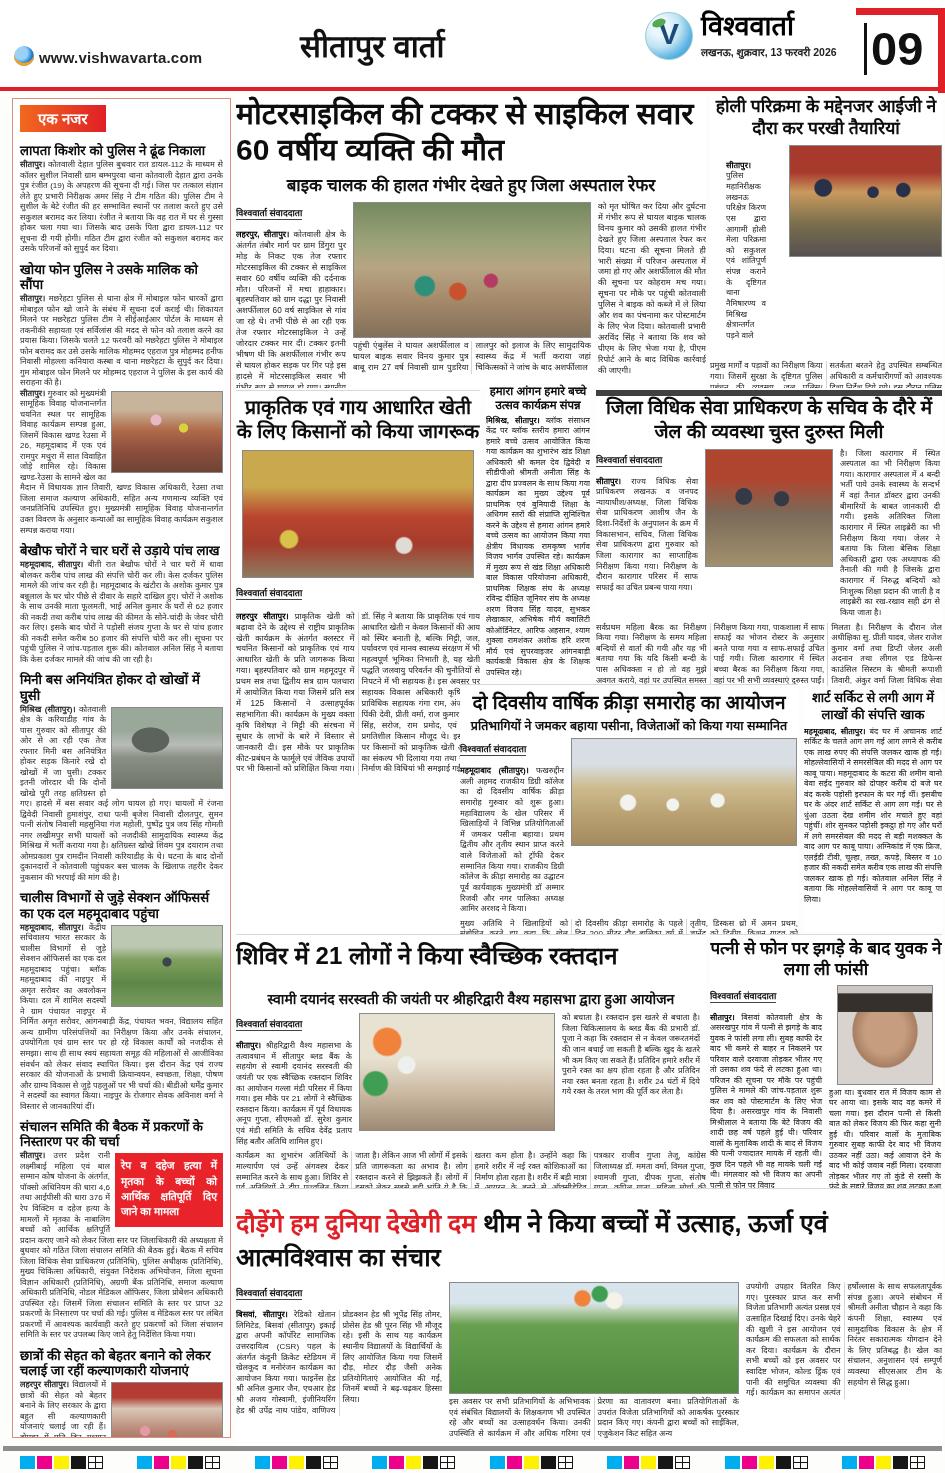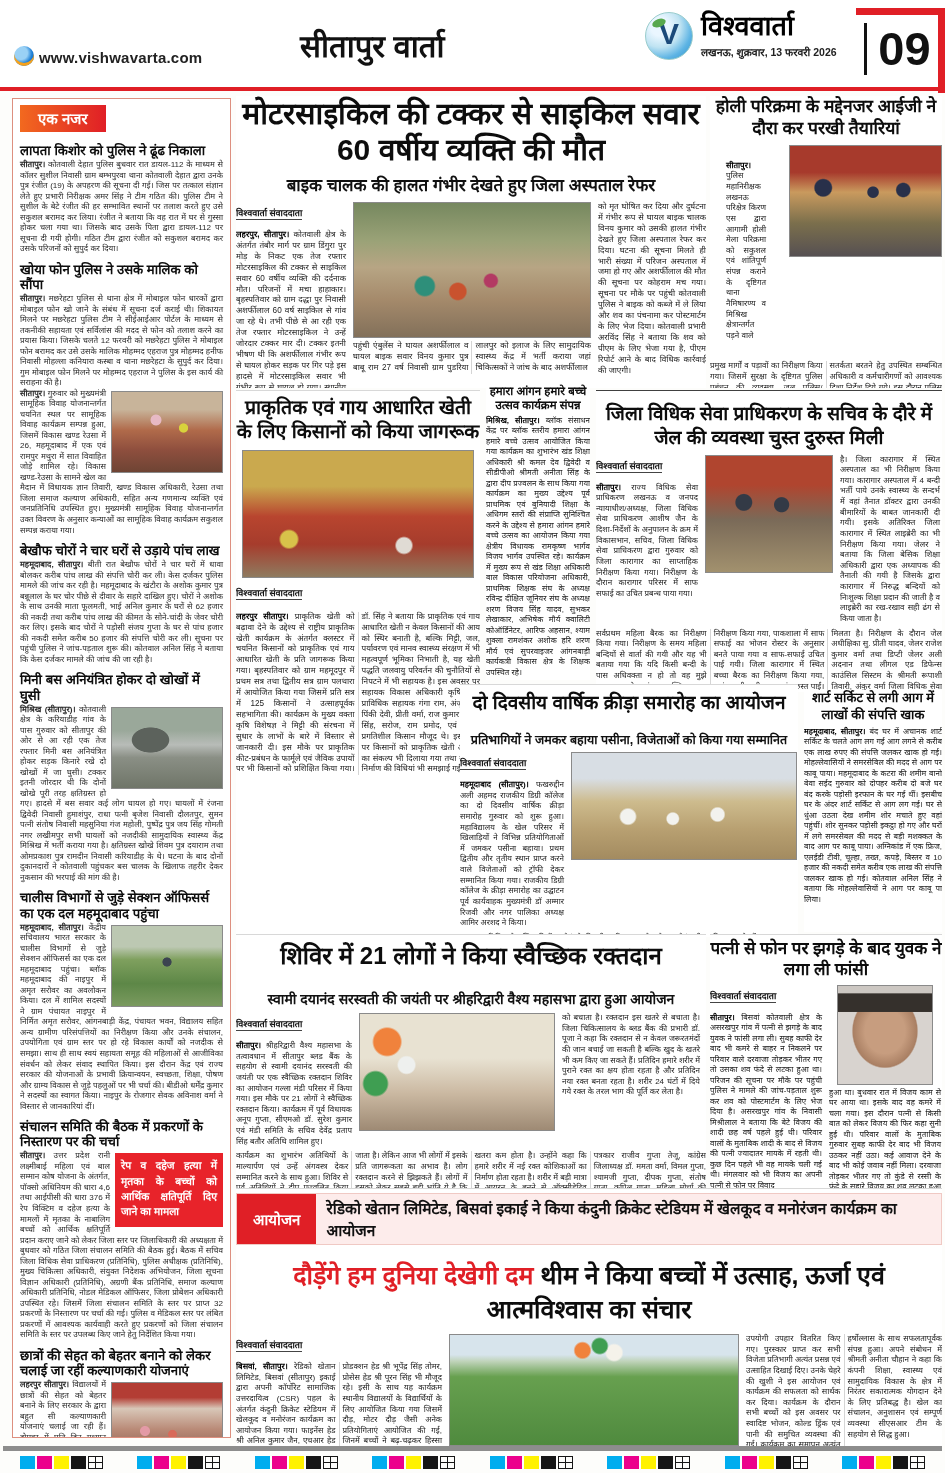--- a/index.html
+++ b/index.html
@@ -23,26 +23,26 @@
     position:relative;border:1px solid #9cc;}
   .globe::before{content:"V";position:absolute;left:0;right:0;top:4px;text-align:center;
     font-size:30px;font-weight:bold;color:#1b4a7a;}
   .globe::after{content:"";position:absolute;left:6px;top:6px;width:14px;height:8px;border-radius:50%;
     background:#58a84e;transform:rotate(-20deg);}
   .brand-txt .nm{font-size:27px;font-weight:bold;color:#000;line-height:1;}
   .brand-txt .dt{font-size:10.5px;font-weight:bold;color:#222;margin-top:5px;}
   .pageno{position:absolute;left:856px;top:8px;width:82px;height:78px;
     border-top:7px solid #e01f26;border-right:7px solid #e01f26;}
   .pageno .num{margin-top:8px;margin-left:8px;border-left:3px solid #111;padding-left:4px;
-    font-size:47px;font-weight:bold;color:#111;line-height:1.1;text-align:center;}
+    font-size:47px;font-weight:bold;color:#111;line-height:1.1;}
   #red-rule{position:absolute;left:0;top:87px;width:945px;height:4px;background:#e01f26;}
 
   
   .art{position:absolute;overflow:hidden;background:#fff;}
-  .art h1{margin:0;text-align:center;font-weight:bold;color:#0d0d0d;}
+  .art h1{margin:0;text-align:left;font-weight:bold;color:#0d0d0d;}
   .art h2{margin:0;text-align:center;font-weight:bold;color:#0d0d0d;}
   .sub{text-align:center;font-weight:bold;color:#111;}
   .byline{font-size:9px;font-weight:bold;border-bottom:1px solid #444;display:inline-block;
     margin-bottom:10px;color:#111;}
   .bodytxt{font-size:8.2px;line-height:1.33;text-align:justify;color:#222;}
   .bodytxt b{color:#000;}
   .cols2{column-count:2;column-gap:7px;column-rule:1px solid #d5d5d5;}
   .cols3{column-count:3;column-gap:7px;column-rule:1px solid #d5d5d5;}
   .cols4{column-count:4;column-gap:7px;column-rule:1px solid #d5d5d5;}
   .photo{border:1px solid #8a8a8a;box-sizing:border-box;}
@@ -245,38 +245,38 @@
   <div class="photo ph-kheti" style="width:232px;height:128px;margin:6px auto 4px;"></div>
   <span class="byline">विश्ववार्ता संवाददाता</span>
   <p class="bodytxt cols2" style="margin:2px 0 0;"><b>लहरपुर सीतापुर।</b> <span>प्राकृतिक खेती को बढ़ावा देने के उद्देश्य से राष्ट्रीय प्राकृतिक खेती कार्यक्रम के अंतर्गत क्लस्टर में चयनित किसानों को प्राकृतिक एवं गाय आधारित खेती के प्रति जागरूक किया गया। बृहस्पतिवार को ग्राम महमूदपुर में प्रथम सत्र तथा द्वितीय सत्र ग्राम पलथारा में आयोजित किया गया जिसमें प्रति सत्र में 125 किसानों ने उत्साहपूर्वक सहभागिता की। कार्यक्रम के मुख्य वक्ता कृषि विशेषज्ञ ने मिट्टी की संरचना में सुधार के लाभों के बारे में विस्तार से जानकारी दी। इस मौके पर प्राकृतिक कीट-प्रबंधन के फार्मूले एवं जैविक उपायों पर भी किसानों को प्रशिक्षित किया गया। डॉ. सिंह ने बताया कि प्राकृतिक एवं गाय आधारित खेती न केवल किसानों की आय को स्थिर बनाती है, बल्कि मिट्टी, जल, पर्यावरण एवं मानव स्वास्थ्य संरक्षण में भी महत्वपूर्ण भूमिका निभाती है, यह खेती पद्धति जलवायु परिवर्तन की चुनौतियों से निपटने में भी सहायक है। इस अवसर पर सहायक विकास अधिकारी कृषि रक्षा, प्राविधिक सहायक गंगा राम, अंजू वर्मा, पिंकी देवी, प्रीती वर्मा, राज कुमार, योगेंद्र सिंह, सरोज, राम प्रमोद, एवं अनेक प्रगतिशील किसान मौजूद थे। इस मौके पर किसानों को प्राकृतिक खेती अपनाने का संकल्प भी दिलाया गया तथा खाद्यान्न निर्माण की विधियां भी समझाई गईं।</span></p>
 </div>
 
 <div class="art" id="art-aangan" style="left:486px;top:384px;width:104px;height:296px;">
   <h2 style="font-size:11.5px;line-height:1.25;">हमारा आंगन हमारे बच्चे उत्सव कार्यक्रम संपन्न</h2>
   <p class="bodytxt" style="margin:3px 0 0;font-size:7.9px;"><b>मिश्रिख, सीतापुर।</b> <span>ब्लॉक संसाधन केंद्र पर ब्लॉक स्तरीय हमारा आंगन हमारे बच्चे उत्सव आयोजित किया गया कार्यक्रम का शुभारंभ खंड शिक्षा अधिकारी श्री कमल देव द्विवेदी व सीडीपीओ श्रीमती अनीता सिंह के द्वारा दीप प्रज्वलन के साथ किया गया कार्यक्रम का मुख्य उद्देश्य पूर्व प्राथमिक एवं बुनियादी शिक्षा के अधिगम स्तरों की संप्राप्ति सुनिश्चित करने के उद्देश्य से हमारा आंगन हमारे बच्चे उत्सव का आयोजन किया गया क्षेत्रीय विधायक रामकृष्ण भार्गव विजय भार्गव उपस्थित रहे। कार्यक्रम में मुख्य रूप से खंड शिक्षा अधिकारी बाल विकास परियोजना अधिकारी, प्राथमिक शिक्षक संघ के अध्यक्ष रविन्द्र दीक्षित जूनियर संघ के अध्यक्ष शरण विजय सिंह यादव, सुभकर लेखाकार, अभिषेक मौर्य क्वालिटी कोऑर्डिनेटर, आरिफ अहसान, श्याम शुक्ला रामशंकर अशोक हरि शरण मौर्य एवं सुपरवाइजर आंगनबाड़ी कार्यकत्री विकास क्षेत्र के शिक्षक उपस्थित रहे।</span></p>
 </div>
 
-<div class="art" id="art-jail" style="left:596px;top:390px;width:346px;height:290px;border-top:1px solid #404040;padding-top:11px;">
+<div class="art" id="art-jail" style="left:596px;top:390px;width:346px;height:290px;border-top:6px solid #404040;padding-top:0;">
   <h2 style="font-size:19px;line-height:1.25;">जिला विधिक सेवा प्राधिकरण के सचिव के दौरे में जेल की व्यवस्था चुस्त दुरुस्त मिली</h2>
   <div class="flexrow" style="margin-top:5px;">
     <div style="width:102px;">
       <span class="byline">विश्ववार्ता संवाददाता</span>
       <p class="bodytxt" style="margin:0;font-size:8px;"><b>सीतापुर।</b> <span>राज्य विधिक सेवा प्राधिकरण लखनऊ व जनपद न्यायाधीश/अध्यक्ष, जिला विधिक सेवा प्राधिकरण आशीष जैन के दिशा-निर्देशों के अनुपालन के क्रम में विकासभान, सचिव, जिला विधिक सेवा प्राधिकरण द्वारा गुरुवार को जिला कारागार का साप्ताहिक निरीक्षण किया गया। निरीक्षण के दौरान कारागार परिसर में साफ सफाई का उचित प्रबन्ध पाया गया।</span></p>
     </div>
     <div class="photo ph-jail" style="width:128px;height:118px;"></div>
     <div style="width:100px;">
       <p class="bodytxt" style="margin:0;font-size:8px;">है। जिला कारागार में स्थित अस्पताल का भी निरीक्षण किया गया। कारागार अस्पताल में 4 बन्दी भर्ती पाये उनके स्वास्थ्य के सन्दर्भ में वहां तैनात डॉक्टर द्वारा उनकी बीमारियों के बाबत जानकारी दी गयी। इसके अतिरिक्त जिला कारागार में स्थित लाइब्रेरी का भी निरीक्षण किया गया। जेलर ने बताया कि जिला बेसिक शिक्षा अधिकारी द्वारा एक अध्यापक की तैनाती की गयी है जिसके द्वारा कारागार में निरुद्ध बन्दियों को निःशुल्क शिक्षा प्रदान की जाती है व लाइब्रेरी का रख-रखाव सही ढंग से किया जाता है।</p>
     </div>
   </div>
   <p class="bodytxt cols3" style="margin:4px 0 0;font-size:8px;">सर्वप्रथम महिला बैरक का निरीक्षण किया गया। निरीक्षण के समय महिला बन्दियों से वार्ता की गयी और यह भी बताया गया कि यदि किसी बन्दी के पास अधिवक्ता न हो तो वह मुझे अवगत कराये, वहां पर उपस्थित समस्त महिला बन्दियों द्वारा यह बताया गया कि सभी के पास अपने अधिवक्ता हैं। इसके साथ ही पाकशाला का भी निरीक्षण किया गया, पाकशाला में साफ सफाई का भोजन रोस्टर के अनुसार बनते पाया गया व साफ-सफाई उचित पाई गयी। जिला कारागार में स्थित बच्चा बैरक का निरीक्षण किया गया, वहां पर भी सभी व्यवस्थाएं दुरुस्त पाईं। खाने के बारे में बन्दियों द्वारा बताया गया कि खाने की कोई समस्या नहीं है, खाना व नाश्ता समय से रोस्टर के अनुसार मिलता है। निरीक्षण के दौरान जेल अधीक्षिका सु. प्रीती यादव, जेलर राजेश कुमार वर्मा तथा डिप्टी जेलर अली अदनान तथा लीगल एड डिफेन्स काउंसिल सिस्टम के श्रीमती रूपाशी तिवारी, अंकुर वर्मा जिला विधिक सेवा प्राधिकरण के कर्मचारीगण सलीम अहमद आदि उपस्थित रहे।</p>
 </div>
 
 <div class="art" id="art-sports" style="left:460px;top:684px;width:338px;height:248px;border-top:1px solid #d8d8d8;padding-top:4px;">
   <h2 style="font-size:19px;">दो दिवसीय वार्षिक क्रीड़ा समारोह का आयोजन</h2>
-  <div class="sub" style="font-size:12.5px;margin-top:16px;">प्रतिभागियों ने जमकर बहाया पसीना, विजेताओं को किया गया सम्मानित</div>
+  <div class="sub" style="font-size:12.5px;margin-top:2px;">प्रतिभागियों ने जमकर बहाया पसीना, विजेताओं को किया गया सम्मानित</div>
   <div class="flexrow" style="margin-top:4px;">
     <div style="width:104px;">
       <span class="byline">विश्ववार्ता संवाददाता</span>
       <p class="bodytxt" style="margin:0;font-size:8px;"><b>महमूदाबाद (सीतापुर)।</b> <span>फखरुद्दीन अली अहमद राजकीय डिग्री कॉलेज का दो दिवसीय वार्षिक क्रीड़ा समारोह गुरुवार को शुरू हुआ। महाविद्यालय के खेल परिसर में खिलाड़ियों ने विभिन्न प्रतियोगिताओं में जमकर पसीना बहाया। प्रथम द्वितीय और तृतीय स्थान प्राप्त करने वाले विजेताओं को ट्रॉफी देकर सम्मानित किया गया। राजकीय डिग्री कॉलेज के क्रीड़ा समारोह का उद्घाटन पूर्व कार्यवाहक मुख्यमंत्री डॉ अम्मार रिजवी और नगर पालिका अध्यक्ष आमिर अरशद ने किया।</span></p>
     </div>
     <div class="photo ph-sports" style="width:226px;height:108px;"></div>
   </div>
   <p class="bodytxt cols3" style="margin:4px 0 0;font-size:8px;">मुख्य अतिथि ने खिलाड़ियों को संबोधित करते हुए कहा कि खेल जीवन के लिए बहुत आवश्यक हैं। पढ़ाई के साथ साथ खेलों में अधिक से अधिक प्रतिभाग करना चाहिए। विद्यालय के विद्यार्थियों, एनएसएस और एनसीसी के कैडेट्स ने मार्च पास्ट के सलामी दी। अतिथियों का स्वागत संस्था प्राचार्य डॉ सौम्या सिंह ने अंगवस्त्र और स्मृति चिन्ह देकर किया। दो दिवसीय क्रीड़ा समारोह के पहले दिन 200 मीटर दौड़ बालिका वर्ग में बीएएससी द्वितीय वर्ष की निशा को प्रथम, एमए की अनीता को द्वितीय, बीएससी की शिवानी देवी को तृतीय स्थान मिला। बालक वर्ग में चांदबाबू को प्रथम, ज्ञानेंद्र को द्वितीय, अभिजीत सिंह को तृतीय स्थान मिला। बालिका वर्ग गोला फेंक में निशा देवी प्रथम, अंकिता देवी को द्वितीय, शिवानी को तृतीय, डिस्कस थ्रो में अमन प्रथम, ज्ञानेंद्र को द्वितीय, किशन यादव को स्थान प्राप्त किया। विजेताओं को अतिथियों द्वारा सम्मानित किया गया। क्रीड़ा प्रभारी दिवाकर ने आभार व्यक्त किया। इस अवसर पर चंद्रभूषण शुक्ल, अनवार हुसैन, सिंह, आनंद सिंह व अन्य उपस्थित रहे।</p>
 </div>
 
@@ -309,24 +309,20 @@
       <p class="bodytxt" style="margin:0;font-size:7.9px;"><b>सीतापुर।</b> <span>बिसवां कोतवाली क्षेत्र के असरखपुर गांव में पत्नी से झगड़े के बाद युवक ने फांसी लगा ली। सुबह काफी देर बाद भी कमरे से बाहर न निकलने पर परिवार वाले दरवाजा तोड़कर भीतर गए तो उसका शव फंदे से लटका हुआ था। परिजन की सूचना पर मौके पर पहुंची पुलिस ने मामले की जांच-पड़ताल शुरू कर शव को पोस्टमार्टम के लिए भेज दिया है। असरखपुर गांव के निवासी मिश्रीलाल ने बताया कि बेटे विजय की शादी छह वर्ष पहले हुई थी। परिवार वालों के मुताबिक शादी के बाद से विजय की पत्नी ज्यादातर मायके में रहती थी। कुछ दिन पहले भी वह मायके चली गई थी। मंगलवार को भी विजय का अपनी पत्नी से फोन पर विवाद</span></p>
     </div>
     <div style="width:112px;">
       <div class="photo ph-suicide" style="width:96px;height:100px;margin:0 auto 3px;"></div>
       <p class="bodytxt" style="margin:0;font-size:7.9px;">हुआ था। बुधवार रात में विजय काम से घर आया था। इसके बाद वह कमरे में चला गया। इस दौरान पत्नी से किसी बात को लेकर विजय की फिर कहा सुनी हुई थी। परिवार वालों के मुताबिक गुरुवार सुबह काफी देर बाद भी विजय उठकर नहीं उठा। कई आवाज देने के बाद भी कोई जवाब नहीं मिला। दरवाजा तोड़कर भीतर गए तो कुंडे से रस्सी के फंदे के सहारे विजय का शव लटका हुआ था। शव फंदे से लटका देख परिवार वालों के होश उड़ गए। आनन-फानन में मामले की सूचना कोतवाली पुलिस को दी गई। थाना प्रभारी बिसवां के मुताबिक शव को कब्जे में लेकर पोस्टमार्टम के लिए भेज दिया है। पत्नी से विवाद के चलते फांसी लगाने की बात सामने आ रही है। मामले की जांच की जा रही है।</p>
     </div>
   </div>
 </div>
 
 <div class="art" id="art-radico" style="left:236px;top:1188px;width:706px;height:256px;border-top:1px solid #d8d8d8;padding-top:4px;">
-  <div class="banner">
-    <span class="label">आयोजन</span>
-    <span class="bannertxt">रेडिको खेतान लिमिटेड, बिसवां इकाई ने किया कंदुनी क्रिकेट स्टेडियम में खेलकूद व मनोरंजन कार्यक्रम का आयोजन</span>
-  </div>
   <h1 style="font-size:25px;margin-top:12px;"><span class="head-red">दौड़ेंगे हम दुनिया देखेगी दम</span><span class="head-black"> थीम ने किया बच्चों में उत्साह, ऊर्जा एवं आत्मविश्वास का संचार</span></h1>
   <div class="flexrow" style="margin-top:9px;">
     <div style="width:206px;">
       <span class="byline">विश्ववार्ता संवाददाता</span>
       <p class="bodytxt cols2" style="margin:0;font-size:8px;"><b>बिसवां, सीतापुर।</b> <span>रेडिको खेतान लिमिटेड, बिसवां (सीतापुर) इकाई द्वारा अपनी कॉर्पोरेट सामाजिक उत्तरदायित्व (CSR) पहल के अंतर्गत कंदुनी क्रिकेट स्टेडियम में खेलकूद व मनोरंजन कार्यक्रम का आयोजन किया गया। फाइनेंस हेड श्री अनिल कुमार जैन, एचआर हेड श्री अजय गोस्वामी, इंजीनियरिंग हेड श्री उपेंद्र नाथ पांडेय, वाणिज्य प्रोडक्शन हेड श्री भूपेंद्र सिंह तोमर, प्रोसेस हेड श्री पूरन सिंह भी मौजूद रहे। इसी के साथ यह कार्यक्रम स्थानीय विद्यालयों के विद्यार्थियों के लिए आयोजित किया गया जिसमें दौड़, मोटर दौड़ जैसी अनेक प्रतियोगिताएं आयोजित की गई, जिनमें बच्चों ने बढ़-चढ़कर हिस्सा लिया।</span></p>
     </div>
     <div style="width:290px;">
       <div class="photo ph-field" style="width:290px;height:112px;"></div>
       <p class="bodytxt cols2" style="margin:3px 0 0;font-size:8px;">इस अवसर पर सभी प्रतिभागियों के अभिभावक एवं संबंधित विद्यालयों के शिक्षकगण भी उपस्थित रहे और बच्चों का उत्साहवर्धन किया। उनकी उपस्थिति से कार्यक्रम में और अधिक गरिमा एवं प्रेरणा का वातावरण बना। प्रतियोगिताओं के उपरांत विजेता प्रतिभागियों को आकर्षक पुरस्कार प्रदान किए गए। कंपनी द्वारा बच्चों को साईकिल, एजुकेशन किट सहित अन्य</p>
     </div>

